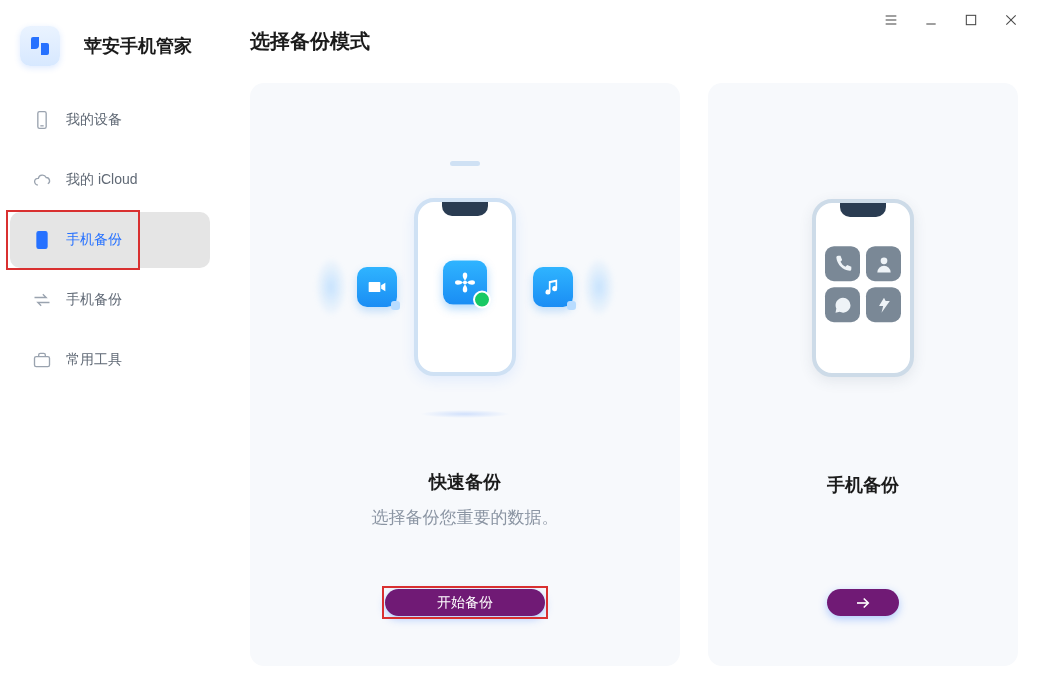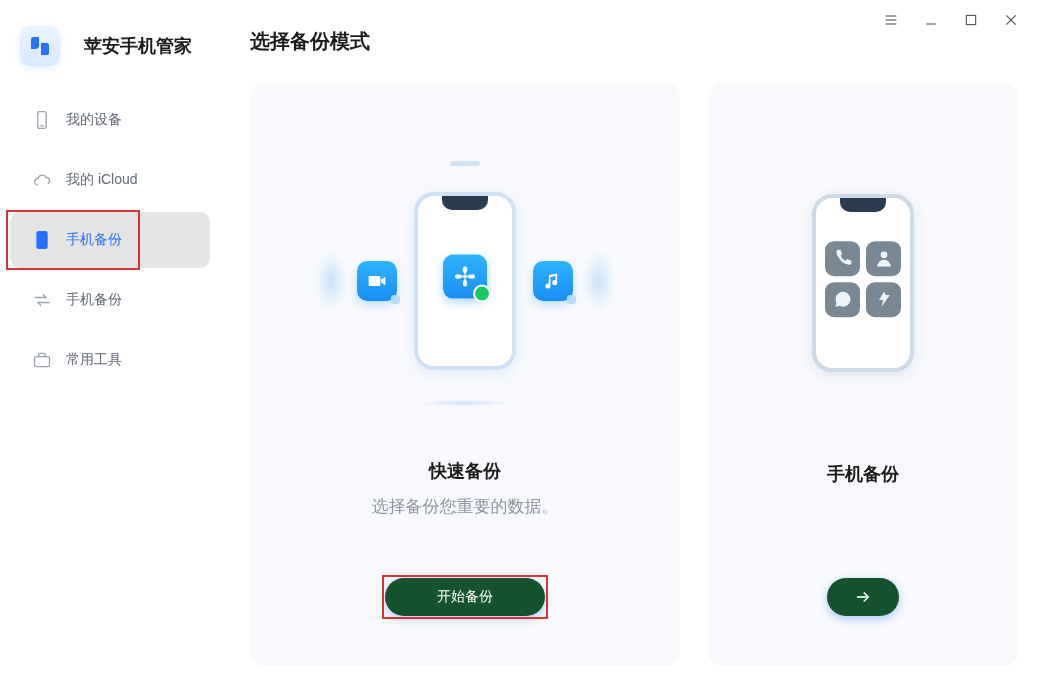--- a/index.html
+++ b/index.html
@@ -56,21 +56,21 @@
   
   .phone2 { width:102px; height:178px; border:4px solid #cddbe8; border-radius:20px; background:#fff; position:relative; box-shadow: 0 4px 14px rgba(50,70,100,.10); }
   .phone2 .notch { position:absolute; top:0; left:50%; transform:translateX(-50%); width:46px; height:14px; background:#2a3c52; border-radius:0 0 10px 10px; }
   .grid4 { position:absolute; top:50%; left:50%; transform:translate(-50%,-55%); width:76px; height:76px; display:grid; grid-template-columns:1fr 1fr; grid-template-rows:1fr 1fr; gap:6px; }
   .grid4 .g { background:#7a8896; border-radius:9px; display:flex; align-items:center; justify-content:center; }
   .grid4 .g svg { width:20px; height:20px; fill:#eef3f7; }
 
   .card-title { font-size:18px; font-weight:700; color:#1b1b1b; margin-top:20px; }
   .card-sub { font-size:17px; color:#8b95a3; margin-top:12px; }
   .card-spacer { height:60px; }
-  .btn { margin-top:auto; width:160px; height:38px; border:none; border-radius:20px; background:#14532d; color:#fff; font-size:14px; cursor:pointer; display:flex; align-items:center; justify-content:center; box-shadow:0 3px 8px rgba(38,113,255,.35); position:relative; }
+  .btn { margin-top:auto; width:160px; height:27px; border:none; border-radius:20px; background:#701a75; color:#fff; font-size:14px; cursor:pointer; display:flex; align-items:center; justify-content:center; box-shadow:0 3px 8px rgba(38,113,255,.35); position:relative; }
   .btn .red-box-btn { position:absolute; inset:-3px; border:2.5px solid #d93030; border-radius:0; pointer-events:none; }
   .btn.iconbtn { width:72px; }
   .btn svg { width:18px; height:18px; stroke:#fff; stroke-width:2.2; fill:none; }
 </style>
 </head>
 <body>
 
 <div class="titlebar">
   <div class="tbbtn">
     <svg viewBox="0 0 24 24">

